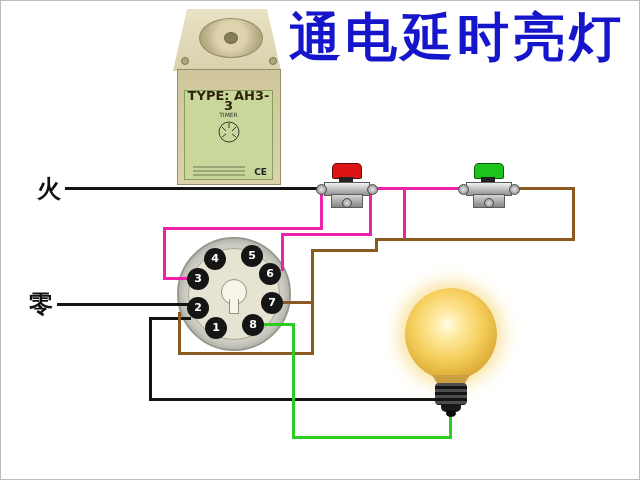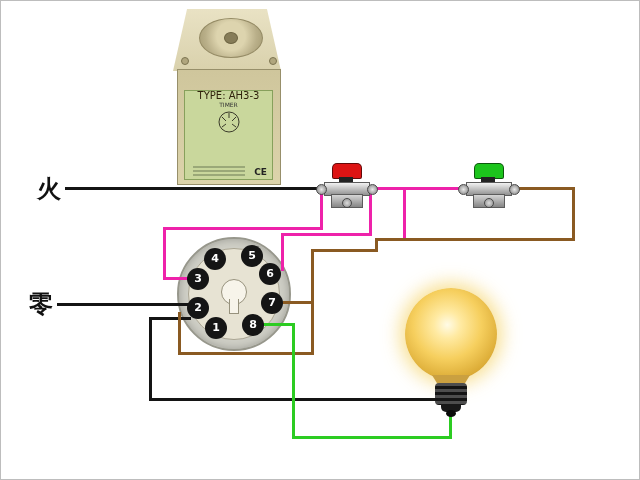--- a/index.html
+++ b/index.html
@@ -44,21 +44,21 @@
   .relay-screw{position:absolute;width:6px;height:6px;border-radius:50%;background:#b0a67e;border:1px solid #7c7350;}
   .relay-front{
     position:absolute;left:8px;top:60px;width:102px;height:114px;
     background:linear-gradient(#cfc69c,#dcd3ab);border:1px solid #978f6a;
   }
   .relay-label{
     position:absolute;left:6px;top:20px;width:87px;height:88px;text-align:center;
     background:var(--relay-label-green);border:1px solid #87a05c;
   }
   .relay-brand{font-size:16px;font-weight:bold;color:#1c4a1c;letter-spacing:2px;line-height:17px;margin-top:2px;}
-  .relay-type{font-size:10px;font-weight:normal;color:#30230c;line-height:10px;}
+  .relay-type{font-size:13px;font-weight:bold;color:#30230c;line-height:10px;}
   .relay-timer{font-size:6px;color:#333;line-height:7px;}
   .relay-diagram{display:block;margin:1px auto 0 auto;}
   .relay-smalltext{position:absolute;left:8px;bottom:3px;width:52px;height:10px;
     background:repeating-linear-gradient(180deg,#9aa878 0 2px,transparent 2px 4px);}
   .relay-ce{position:absolute;right:5px;bottom:2px;font-size:9px;font-weight:bold;color:#222;}
 
   
   .pushbutton{position:absolute;width:58px;height:50px;z-index:4;}
   .pb-cap{position:absolute;left:14px;top:0;width:28px;height:14px;border-radius:5px 5px 2px 2px;border:1px solid rgba(0,0,0,.55);}
   .pb-neck{position:absolute;left:21px;top:14px;width:14px;height:6px;background:#222;}
@@ -140,20 +140,21 @@
   <div class="wire wc-brown" style="left:310px;top:248px;width:3px;height:106px;"></div>
   <div class="wire wc-brown" style="left:177px;top:351px;width:136px;height:3px;"></div>
   <div class="wire wc-brown" style="left:177px;top:311px;width:3px;height:43px;"></div>
   <div class="wire wc-brown" style="left:282px;top:300px;width:31px;height:3px;"></div>
 
   <div class="wire wc-green" style="left:256px;top:322px;width:38px;height:3px;"></div>
   <div class="wire wc-green" style="left:291px;top:322px;width:3px;height:116px;"></div>
   <div class="wire wc-green" style="left:291px;top:435px;width:160px;height:3px;"></div>
   <div class="wire wc-green" style="left:448px;top:410px;width:3px;height:28px;"></div>
 
+  <div class="title">通电延时亮灯</div>
   <div class="side-label label-live">火</div>
   <div class="side-label label-neutral">零</div>
 
   <div class="relay">
     <div class="relay-top">
       <div class="relay-knob">
         <div class="relay-knob-center"></div>
       </div>
       <div class="relay-screw" style="left:8px;top:48px;"></div>
       <div class="relay-screw" style="left:96px;top:48px;"></div>

